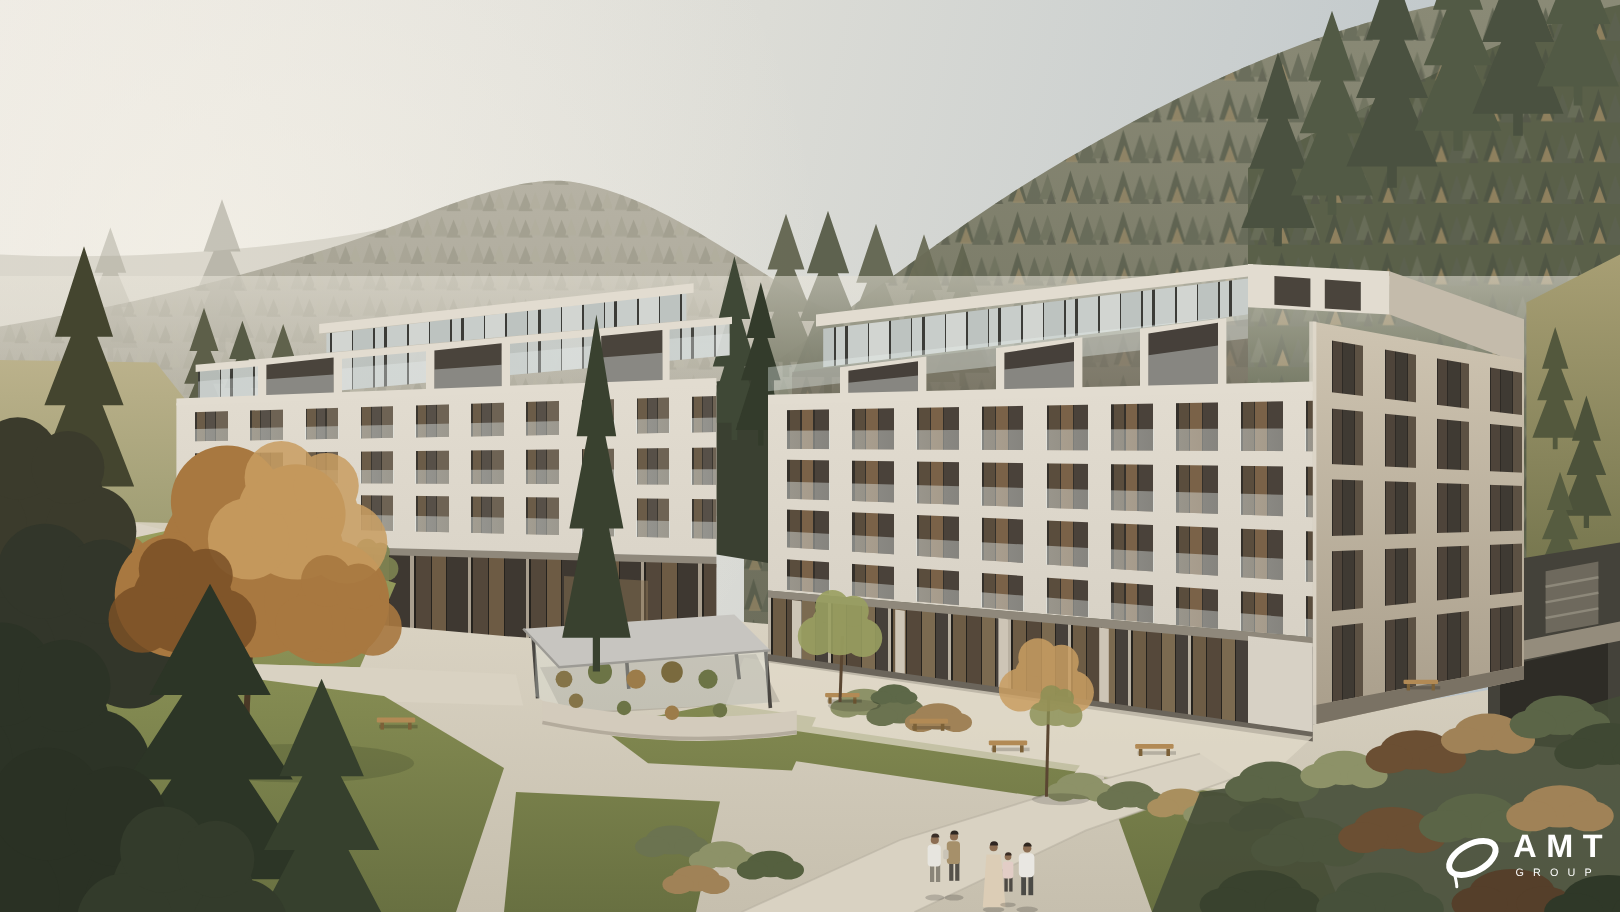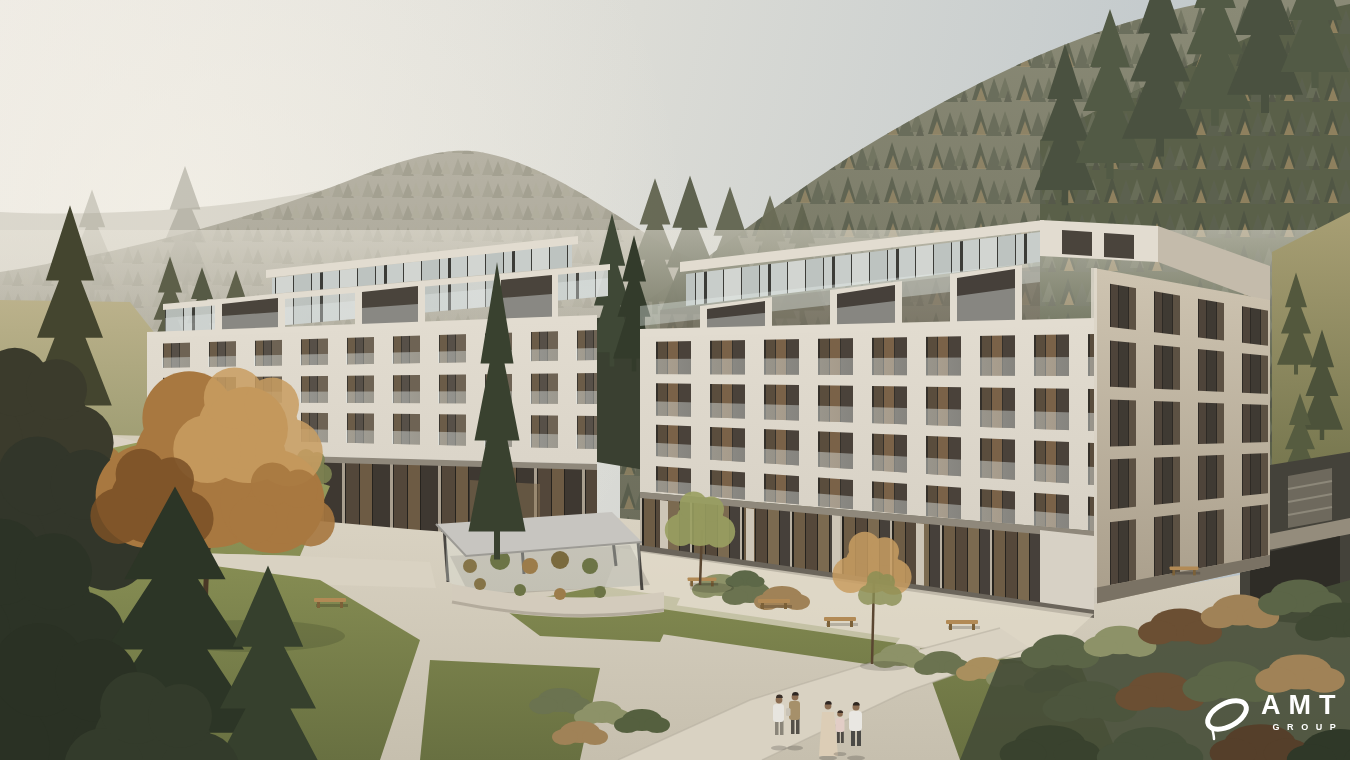--- a/index.html
+++ b/index.html
@@ -1,25 +1,25 @@
 <!DOCTYPE html>
 <html style="--sky-left: #ece9e3; --sky-mid: #dcdcd6; --sky-right: #b8c2c8; --ridge-far: #c9c5b8; --ridge-mid-a: #b6b2a4; --ridge-mid-b: #a5a294; --mount-a: #8a8a76; --mount-b: #6b6c5a; --forest-near: #5a6049; --forest-dark: #4a5140; --forest-tan: #a58e66; --stone-light: #e2dcd0; --stone: #d7d1c5; --stone-mid: #c4bbab; --stone-shadow: #8f887b; --side-a: #cfc5b2; --side-b: #a89d8a; --plaza-a: #e0d9c9; --plaza-b: #c6bfae; --path: #d9d2c2; --grass-a: #9aa05f; --grass-b: #687041; --grass-dark: #55603f; --meadow-a: #bcb28c; --meadow-b: #9a9a6f; --shrub-sage: #8d9268; --shrub-olive: #6b7350; --shrub-brown: #a08257; --autumn: #a87840; --autumn-light: #c99e62; --autumn-dark: #7a5026; --conifer: #39412f; --conifer-dark: #2c3526; --trunk: #4a3826; --wood: #b28a55; --wall-dark: #44423a; --logo: #ffffff;"><head>
 <meta charset="utf-8">
 <style>
   html,body{margin:0;padding:0;background:#2a2a2a;}
   .stage{position:relative;width:1350px;height:760px;overflow:hidden;
          font-family:"Liberation Sans",sans-serif;}
   .stage svg.scene{position:absolute;left:0;top:0;}
   
   .logo{position:absolute;left:1200px;top:692px;display:flex;align-items:flex-start;
-        gap:5px;color:var(--logo,#ffffff);text-align:right;}
+        gap:5px;color:var(--logo,#ffffff);}
   .logo-swoosh{width:56px;height:52px;flex:0 0 auto;}
   .logo-text{display:flex;flex-direction:column;}
   .logo-title{font-weight:700;font-size:27px;line-height:1;letter-spacing:8px;}
-  .logo-sub{font-weight:700;font-size:9px;line-height:1;letter-spacing:7.6px;
+  .logo-sub{font-weight:400;font-size:9px;line-height:1;letter-spacing:7.6px;
             margin-top:4px;padding-left:2px;}
 </style>
 </head>
 <body>
 
 <div class="stage">
 <svg class="scene" width="1350" height="760" viewBox="0 0 1350 760">
   <defs>
     <linearGradient id="skyG" x1="0" y1="0" x2="1350" y2="320" gradientUnits="userSpaceOnUse">
       <stop offset="0" style="stop-color:var(--sky-left)"></stop>

